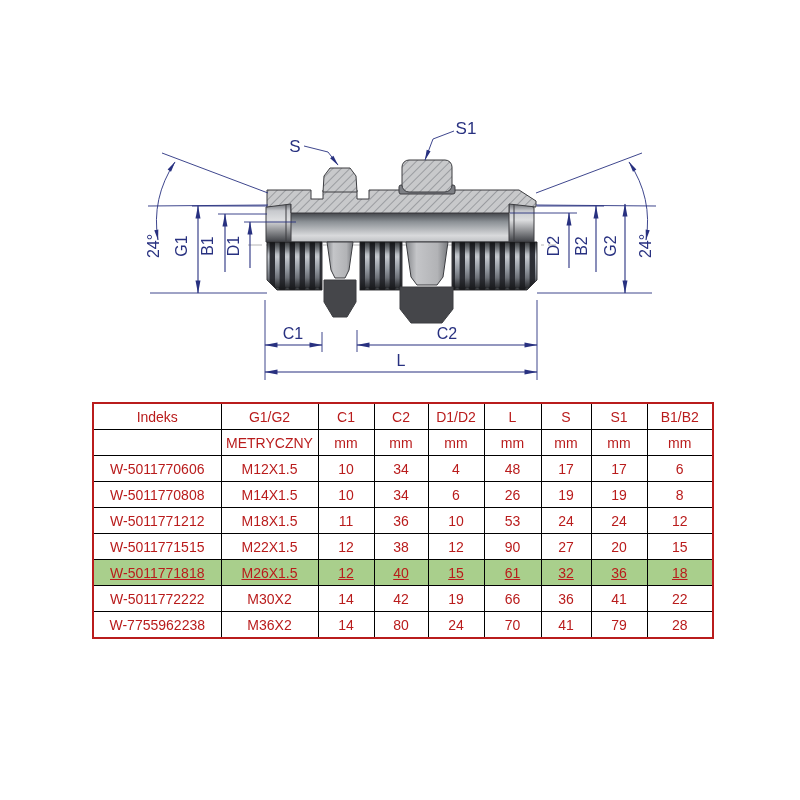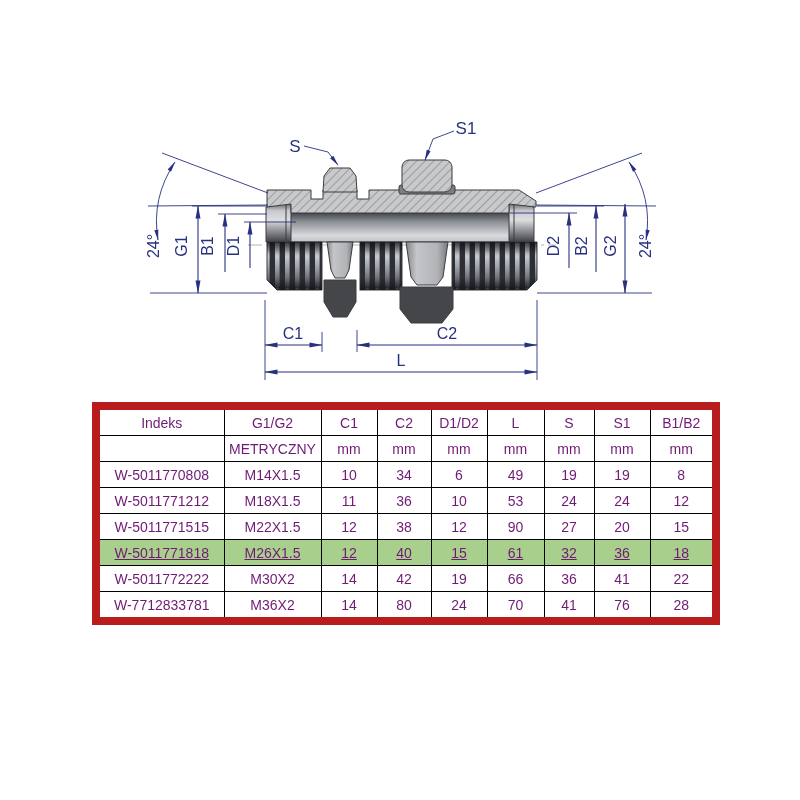--- a/index.html
+++ b/index.html
@@ -6,21 +6,21 @@
   .page{position:relative;width:800px;height:800px;background:#ffffff;overflow:hidden;
         font-family:"Liberation Sans",sans-serif;}
   .drawing{position:absolute;left:0;top:0;}
   .dimtext{font-family:"Liberation Sans",sans-serif;font-size:16px;fill:#283180;}
   .leadtext{font-family:"Liberation Sans",sans-serif;font-size:17px;fill:#283180;}
   .dline{stroke:#283180;stroke-width:1.1;fill:none;}
   .thin{stroke:#283180;stroke-width:0.9;fill:none;}
   .outline{stroke:#3c3d41;stroke-width:1;}
   .table-wrap{position:absolute;left:92px;top:402px;width:620px;}
   table.dim{border-collapse:collapse;table-layout:fixed;width:620px;
-            font-size:14px;color:#701a75;border:8px solid #b91c1c;}
+            font-size:14px;color:#b91c1c;border:2px solid #b91c1c;}
   table.dim th,table.dim td{border:1px solid #000;text-align:center;vertical-align:middle;
             height:25px;padding:0 2px;font-weight:normal;white-space:nowrap;overflow:hidden;}
   table.dim tr.hl td{background:#a9cf8c;text-decoration:underline;}
 </style>
 </head>
 <body>
 
 <div class="page">
 
   <svg class="drawing" width="800" height="400" viewBox="0 0 800 400" xmlns="http://www.w3.org/2000/svg">
@@ -196,26 +196,37 @@
           <td>mm</td>
           <td>mm</td>
           <td>mm</td>
           <td>mm</td>
           <td>mm</td>
           <td>mm</td>
         </tr>
       </thead>
       <tbody>
           <tr>
+            <td>W-5011770606</td>
+            <td>M12X1.5</td>
+            <td>10</td>
+            <td>34</td>
+            <td>4</td>
+            <td>48</td>
+            <td>17</td>
+            <td>17</td>
+            <td>6</td>
+          </tr>
+          <tr>
             <td>W-5011770808</td>
             <td>M14X1.5</td>
             <td>10</td>
             <td>34</td>
             <td>6</td>
-            <td>49</td>
+            <td>26</td>
             <td>19</td>
             <td>19</td>
             <td>8</td>
           </tr>
           <tr>
             <td>W-5011771212</td>
             <td>M18X1.5</td>
             <td>11</td>
             <td>36</td>
             <td>10</td>
@@ -251,26 +262,26 @@
             <td>M30X2</td>
             <td>14</td>
             <td>42</td>
             <td>19</td>
             <td>66</td>
             <td>36</td>
             <td>41</td>
             <td>22</td>
           </tr>
           <tr>
-            <td>W-7712833781</td>
+            <td>W-7755962238</td>
             <td>M36X2</td>
             <td>14</td>
             <td>80</td>
             <td>24</td>
             <td>70</td>
             <td>41</td>
-            <td>76</td>
+            <td>79</td>
             <td>28</td>
           </tr>
         </tbody>
     </table>
   </div>
 </div>
 
 </body></html>

